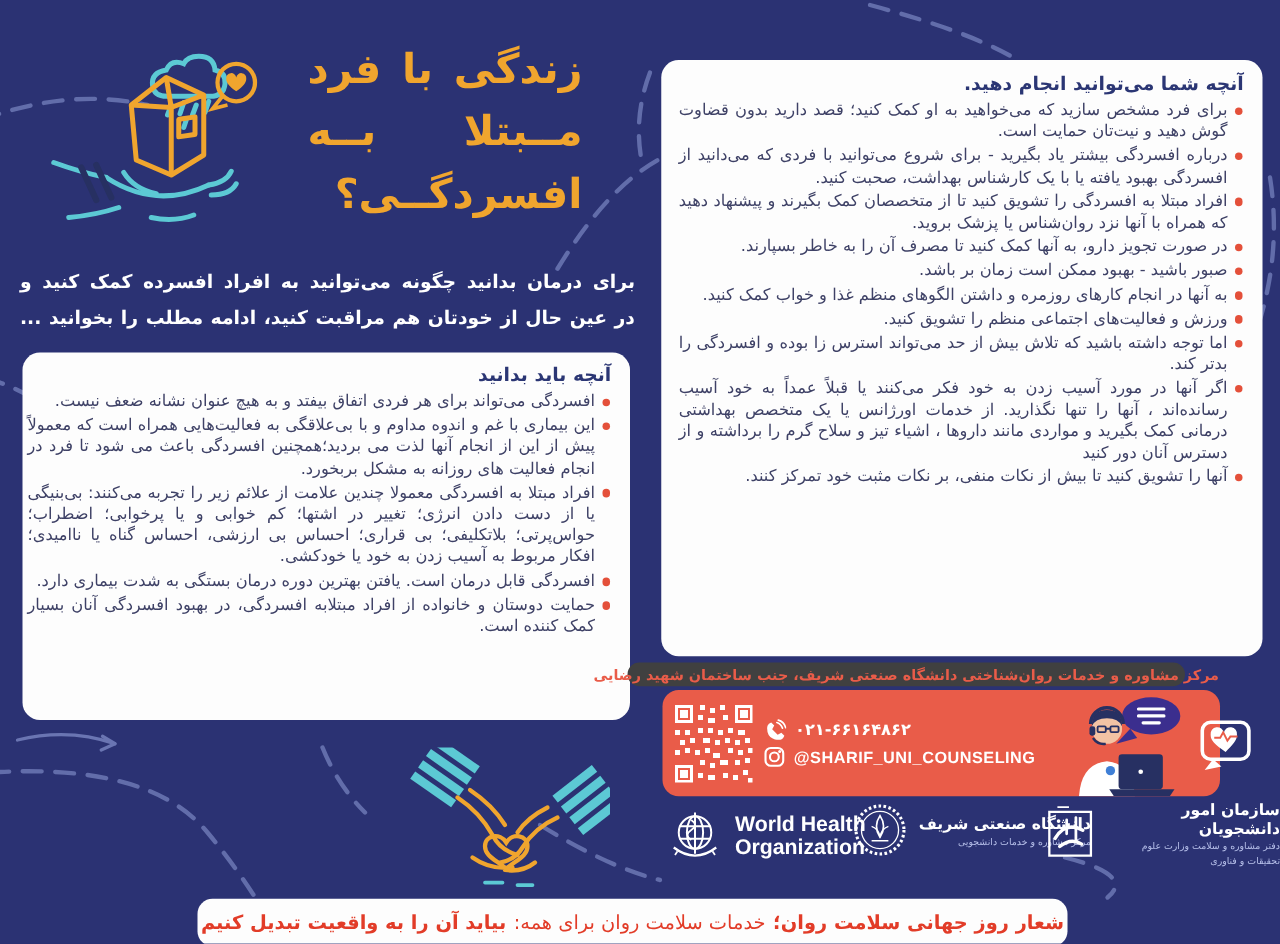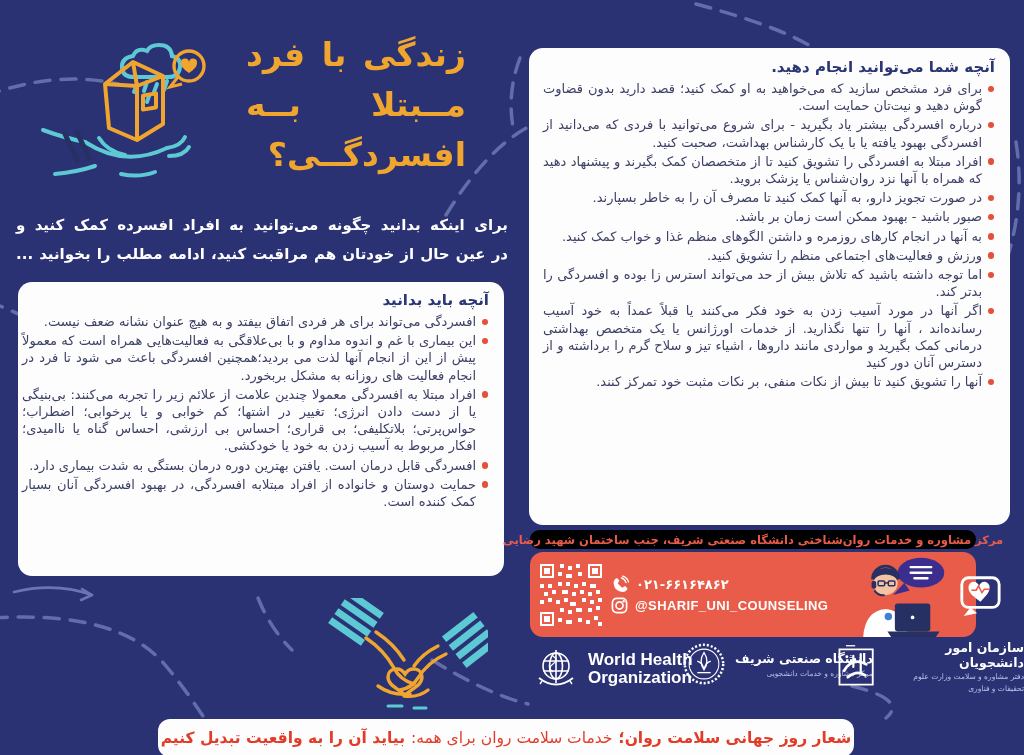--- a/index.html
+++ b/index.html
@@ -23,21 +23,21 @@
   .box{position:absolute;background:#fdfdfd;border-radius:14px;direction:rtl;color:#3e4166;
        font-size:13px;line-height:17.2px;overflow:hidden;text-align:justify;}
   .box h2{margin:0 0 3px 0;font-size:15px;line-height:20px;color:#2b3674;font-weight:bold;text-align:right;}
   .box ul{margin:0;padding:0;list-style:none;}
   .box li{position:relative;padding-right:13px;margin-bottom:2px;}
   .box li::before{content:"";position:absolute;right:1px;top:5.5px;width:6.5px;height:6.5px;border-radius:50%;background:#e4503a;}
   .do-box{left:529px;top:48px;width:481px;height:477px;padding:9px 15px 10px 14px;box-sizing:border-box;}
   .know-box{left:18px;top:282px;width:486px;height:294px;padding:8px 15px 8px 4px;box-sizing:border-box;}
 
   
-  .pill{position:absolute;left:530px;top:530px;width:446px;height:19px;background:#000000;border-radius:10px;
+  .pill{position:absolute;left:502px;top:530px;width:446px;height:19px;background:#404040;border-radius:10px;
         display:flex;align-items:center;justify-content:center;direction:rtl;color:#e95c49;
         font-size:11.5px;font-weight:bold;white-space:nowrap;}
 
   
   .banner{position:absolute;left:530px;top:552px;width:446px;height:85px;background:#e95c49;border-radius:13px;
           display:flex;align-items:center;padding:0 8px 0 10px;box-sizing:border-box;gap:9px;}
   .qr{flex:0 0 auto;}
   .contact-col{display:flex;flex-direction:column;gap:4px;flex:1 1 auto;}
   .c-row{display:flex;align-items:center;gap:7px;color:#fff;direction:ltr;text-align:center;}
   .c-row .txt{font-size:13px;font-weight:bold;letter-spacing:.4px;font-family:"Liberation Sans","DejaVu Sans",sans-serif;}
@@ -120,21 +120,21 @@
     </g>
   </svg>
 
   <div class="title">
     <div class="tline">زندگی با فرد</div>
     <div class="tline">مــبتلا بــه</div>
     <div class="tline">افسردگــی؟</div>
   </div>
 
   <div class="intro">
-    <div class="iline">برای اینکه بدانید چگونه می‌توانید به افراد افسرده کمک کنید و</div>
+    <div class="iline">برای درمان بدانید چگونه می‌توانید به افراد افسرده کمک کنید و</div>
     <div class="iline">در عین حال از خودتان هم مراقبت کنید، ادامه مطلب را بخوانید ...</div>
   </div>
 
   <div class="box know-box">
     <h2>آنچه باید بدانید</h2>
     <ul>
       <li>افسردگی می‌تواند برای هر فردی اتفاق بیفتد و به هیچ عنوان نشانه ضعف نیست.</li>
       <li>این بیماری با غم و اندوه مداوم و با بی‌علاقگی به فعالیت‌هایی همراه است که معمولاً پیش از این از انجام آنها لذت می بردید؛همچنین افسردگی باعث می شود تا فرد در انجام فعالیت های روزانه به مشکل بربخورد.</li>
       <li>افراد مبتلا به افسردگی معمولا چندین علامت از علائم زیر را تجربه می‌کنند: بی‌بنیگی یا از دست دادن انرژی؛ تغییر در اشتها؛ کم خوابی و یا پرخوابی؛ اضطراب؛ حواس‌پرتی؛ بلاتکلیفی؛ بی قراری؛ احساس بی ارزشی، احساس گناه یا ناامیدی؛ افکار مربوط به آسیب زدن به خود یا خودکشی.</li>
       <li>افسردگی قابل درمان است. یافتن بهترین دوره درمان بستگی به شدت بیماری دارد.</li>

